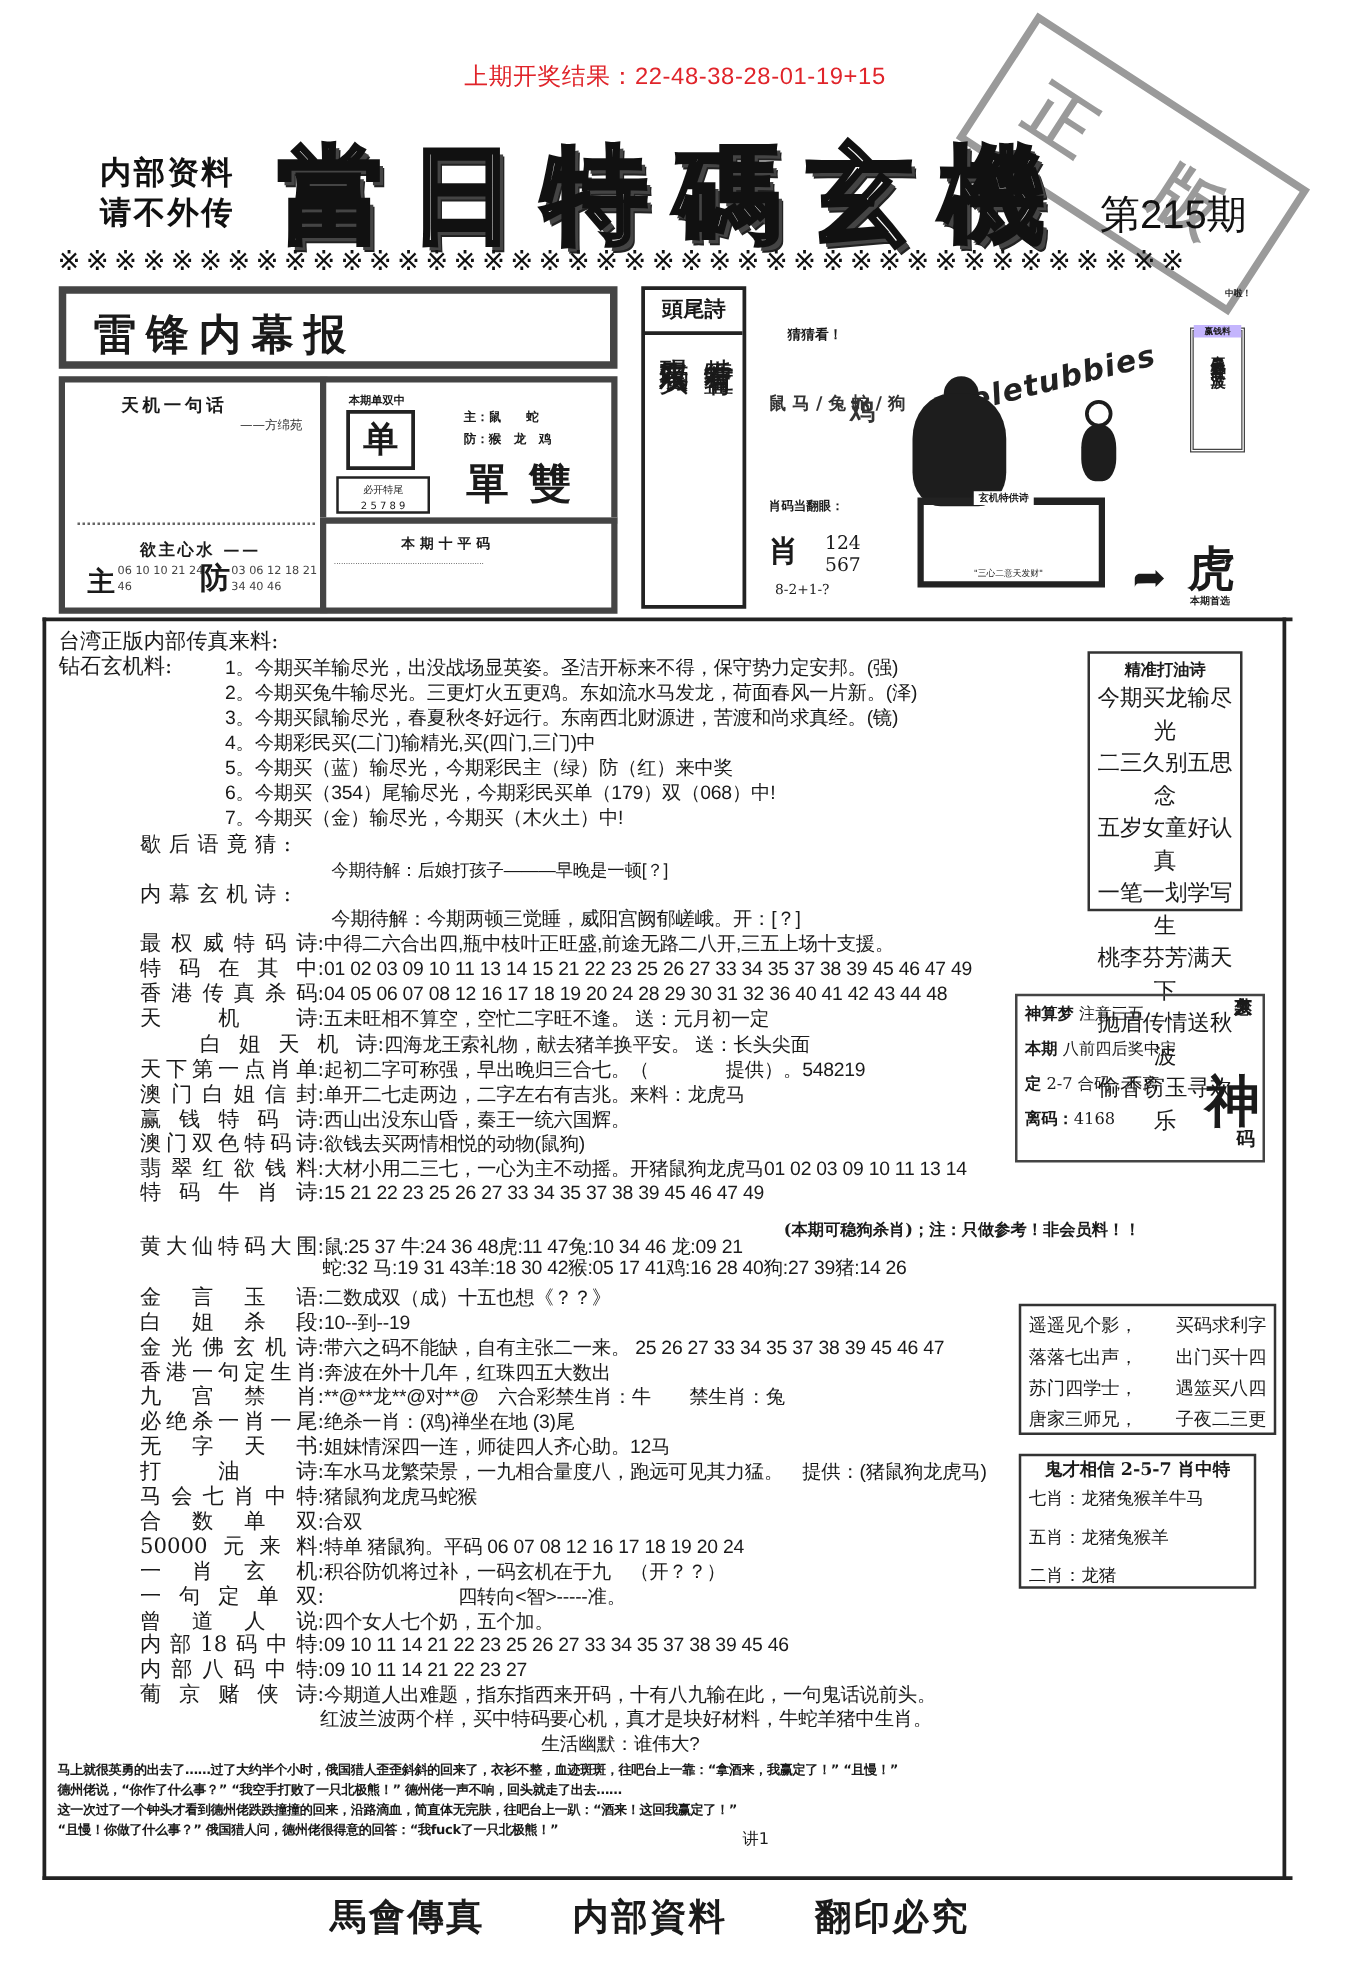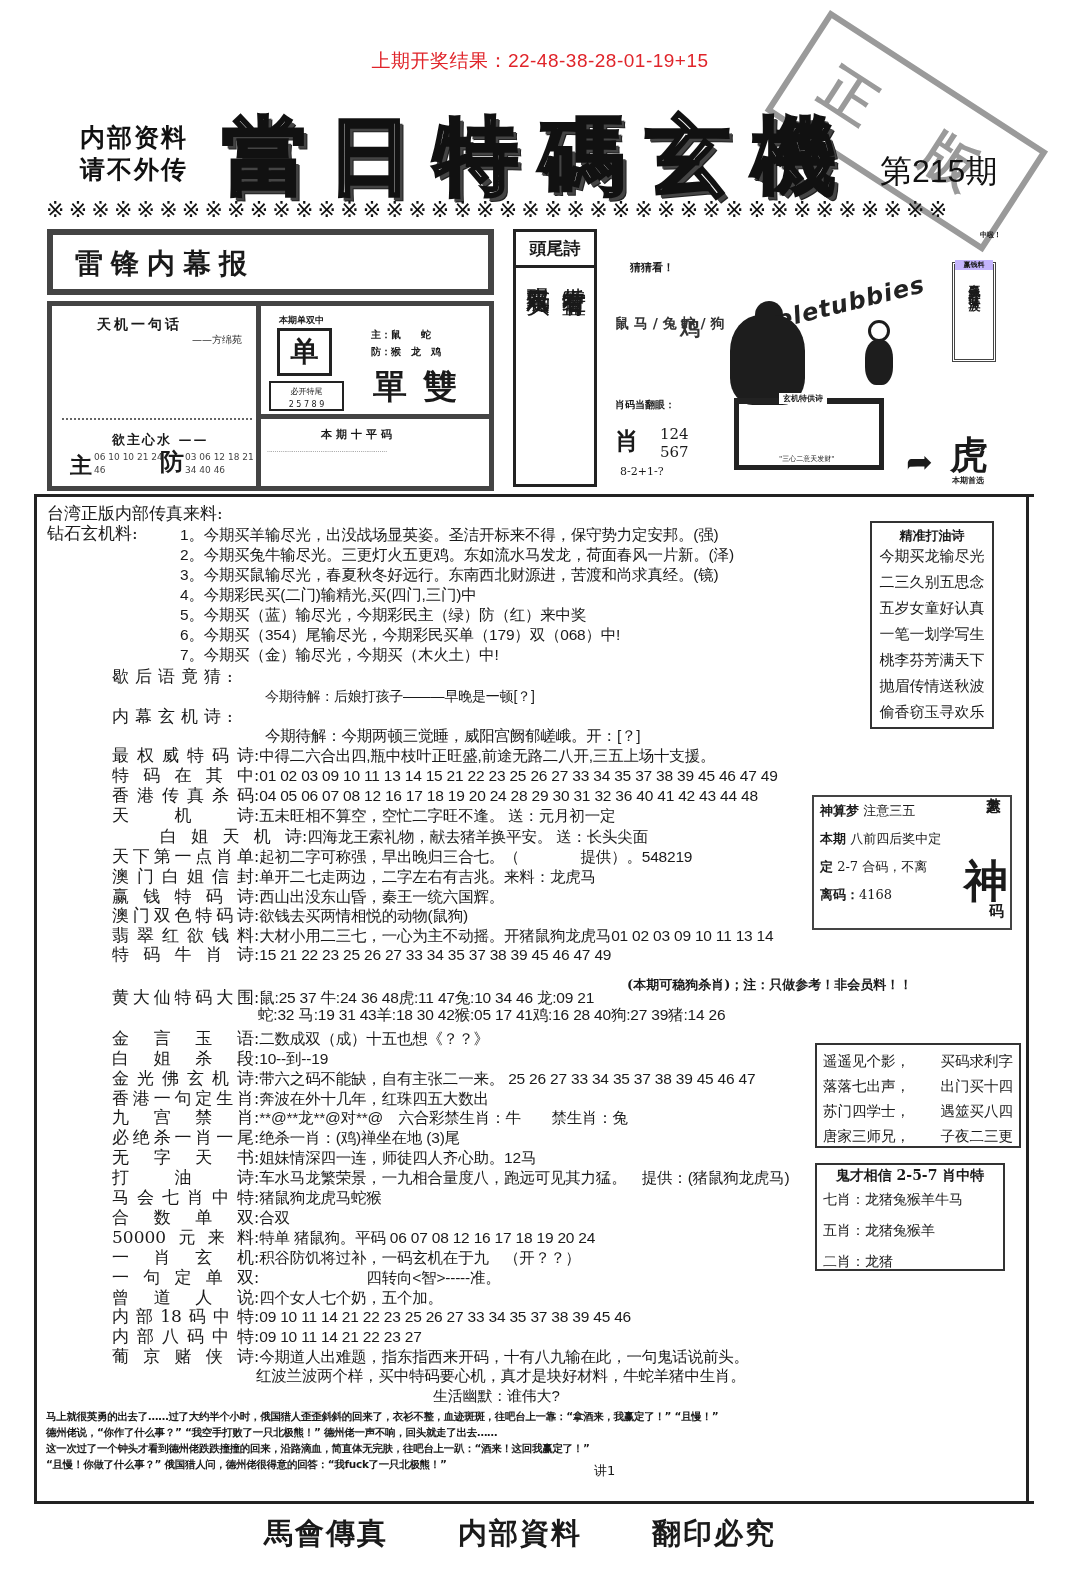--- a/index.html
+++ b/index.html
@@ -13,21 +13,21 @@
   .main-title { left: 222px; top: 100px; font-family: "DejaVu Serif", serif; font-size: 84px; font-weight: bold; letter-spacing: 22px; color: #fff;
     -webkit-text-stroke: 3px #111; text-shadow: 4px 4px 0 #444, 5px 5px 0 #222; }
   .issue { left: 880px; top: 150px; font-family: "Liberation Sans", sans-serif; font-size: 32px; color: #111; }
   .stamp { left: 830px; top: 10px; width: 260px; height: 120px; border: 6px solid #9a9a9a; transform: rotate(33deg); transform-origin: left top; }
   .stamp span { position: absolute; font-size: 54px; color: #9a9a9a; font-weight: bold; }
   .star-row { left: 46px; top: 197px; width: 990px; font-size: 22px; letter-spacing: 4.2px; color: #111; white-space: nowrap; overflow: hidden; }
 
   
   .panel-frame { border: 6px solid #444; background: #fff; }
   .newsbox { left: 47px; top: 229px; width: 447px; height: 66px; }
-  .newsbox .t { position: absolute; left: 22px; top: 10px; font-family: "DejaVu Serif", serif; font-size: 28px; font-weight: bold; letter-spacing: 8px; }
+  .newsbox .t { position: absolute; left: 22px; top: 10px; font-family: "DejaVu Serif", serif; font-size: 34px; font-weight: bold; letter-spacing: 8px; }
   .box-tianji { left: 47px; top: 301px; width: 215px; height: 190px; border-width: 5px; }
   .box-tianji .h { position: absolute; left: 45px; top: 10px; font-family: "DejaVu Serif", serif; font-size: 14px; font-weight: bold; letter-spacing: 3px; }
   .box-tianji .sub { position: absolute; left: 140px; top: 27px; font-size: 10px; color: #333; }
   .box-tianji .wave { position: absolute; left: 10px; top: 112px; width: 190px; height: 6px; border-top: 2px dotted #666; }
   .box-tianji .h2 { position: absolute; left: 60px; top: 125px; font-family: "DejaVu Serif", serif; font-size: 13px; font-weight: bold; letter-spacing: 2px; }
   .box-tianji .zhu { position: absolute; left: 18px; top: 145px; font-size: 22px; font-weight: bold; }
   .box-tianji .zhu-n { position: absolute; left: 42px; top: 145px; font-size: 9px; line-height: 13px; color: #444; width: 80px; }
   .box-tianji .fang { position: absolute; left: 108px; top: 140px; font-size: 24px; font-weight: bold; font-family: "DejaVu Serif", serif; }
   .box-tianji .fang-n { position: absolute; left: 133px; top: 145px; font-size: 9px; line-height: 13px; color: #444; width: 80px; }
 
@@ -74,21 +74,21 @@
   
   .main-box { left: 34px; top: 494px; width: 1000px; height: 1010px; border-left: 3px solid #222; border-bottom: 3px solid #222; border-top: 3px solid #222; }
   .main-box-r { left: 1026px; top: 494px; width: 3px; height: 1010px; background: #222; }
   .line { position: absolute; white-space: nowrap; font-size: 15.5px; line-height: 20px; font-family: "DejaVu Sans", sans-serif; }
   .lbl { font-family: "DejaVu Serif", serif; font-size: 17px; letter-spacing: 0; }
   .lbl-wide { display: inline-block; width: 142px; text-align-last: justify; font-family: "DejaVu Serif", serif; font-size: 17px; }
   .val { font-family: "Liberation Sans", sans-serif; font-size: 15.5px; letter-spacing: -0.2px; }
 
   .jingzhun { left: 870px; top: 521px; width: 124px; height: 208px; border: 2px solid #333; text-align: center; }
   .jingzhun .h { font-size: 13px; font-weight: bold; margin-top: 4px; font-family: "DejaVu Serif", serif; }
-  .jingzhun .p { font-size: 15px; line-height: 26px; font-family: Liberation Mono, monospace; }
+  .jingzhun .p { font-size: 18px; line-height: 26px; font-family: Liberation Sans, sans-serif; }
 
   .shen { left: 812px; top: 795px; width: 200px; height: 135px; border: 2px solid #444; }
   .shen .r { position: absolute; left: 6px; font-size: 13px; white-space: nowrap; font-family: "DejaVu Serif", serif; }
   .shen .b { font-weight: bold; }
   .shen .big { position: absolute; left: 150px; top: 55px; font-size: 44px; font-weight: bold; font-family: "DejaVu Serif", serif; }
   .shen .v1 { position: absolute; left: 172px; top: -10px; font-size: 14px; writing-mode: vertical-rl; font-weight: bold; line-height: 16px; }
   .shen .v2 { position: absolute; left: 175px; top: 105px; font-size: 15px; font-weight: bold; }
 
   .yaoyao { left: 815px; top: 1043px; width: 206px; height: 105px; border: 2px solid #333; padding: 4px 6px; }
   .yaoyao .row { display: flex; justify-content: space-between; font-size: 14.5px; line-height: 25px; font-family: "Liberation Sans", sans-serif; }

